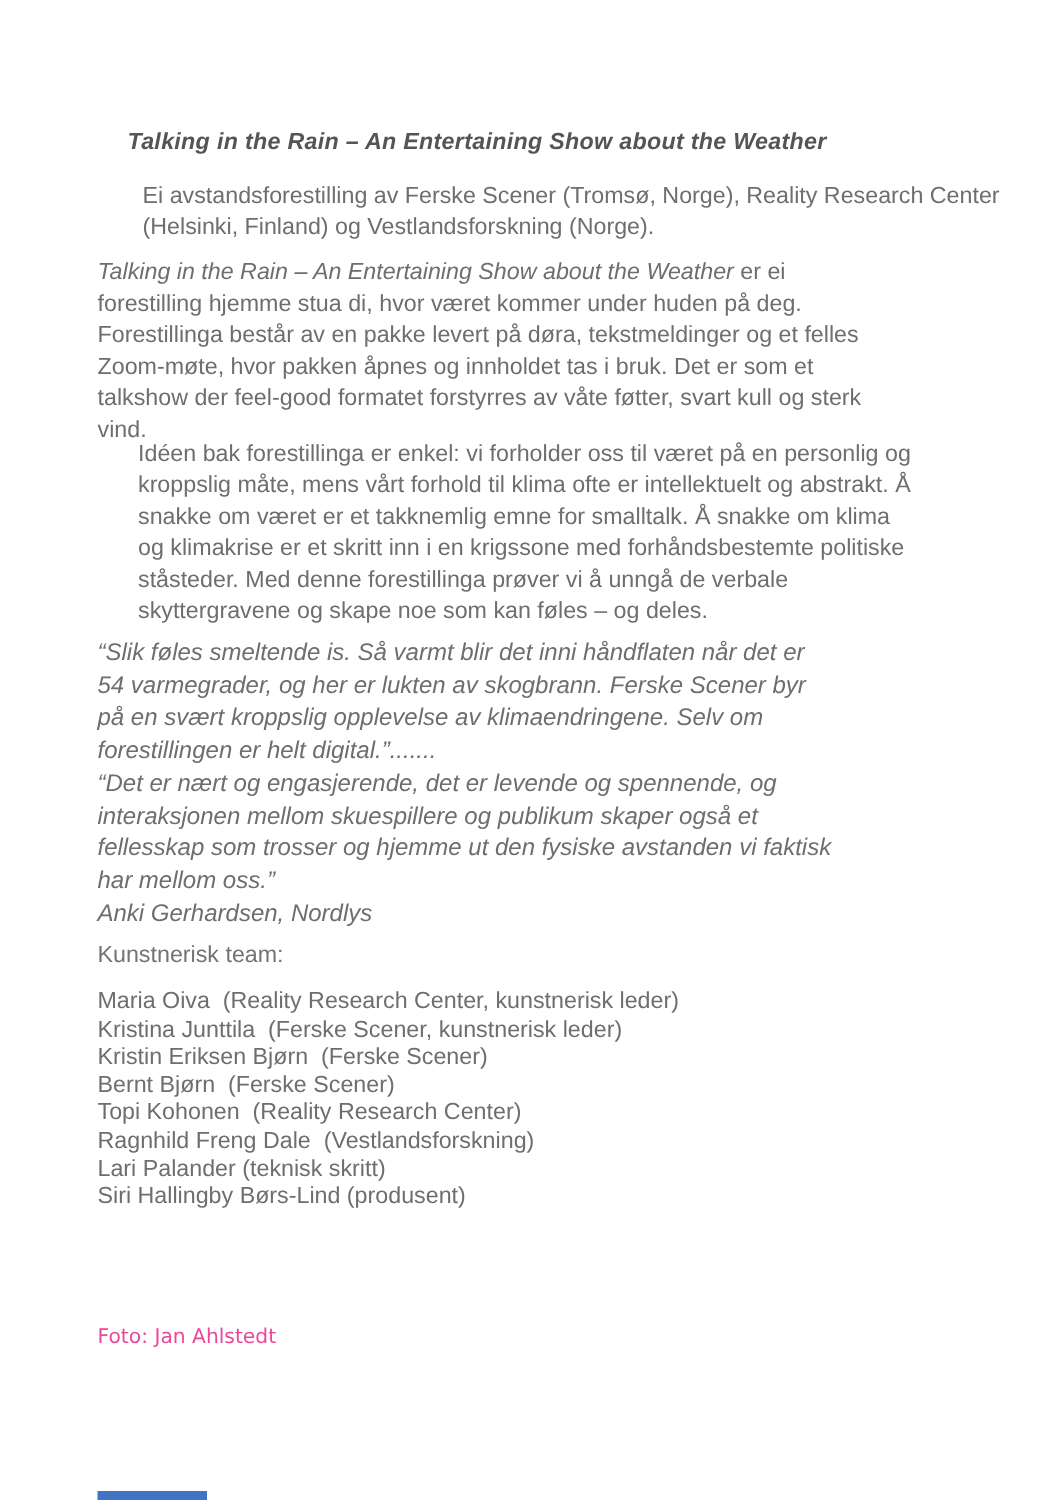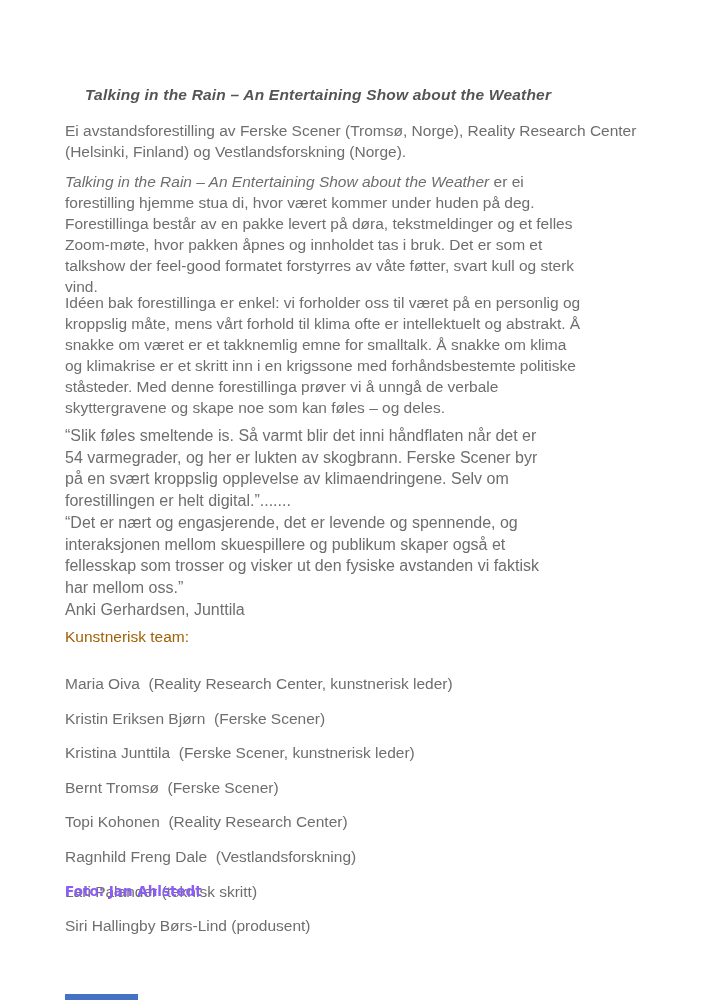--- a/index.html
+++ b/index.html
@@ -26,47 +26,48 @@
     letter-spacing: 0.2px;
     white-space: pre;
   }
   .body-text {
     width: 605px;
     font-size: 15.5px;
     line-height: 21px;
     color: #6e6e6e;
     white-space: pre-wrap;
   }
-  .p-intro   { top: 120px; }
+  .p-intro   { top: 120px; margin-left: 30px; }
   .p-about   { top: 171px; }
   .p-idea    { top: 292px; }
   .lead-italic { font-style: italic; }
   .quote-block {
     top: 425px;
     width: 615px;
     font-size: 16px;
     line-height: 21.7px;
+    font-style: italic;
     color: #6e6e6e;
     white-space: pre-wrap;
   }
   .team-heading {
     top: 626px;
     font-size: 15.5px;
     line-height: 21px;
     color: #6e6e6e;
     white-space: pre;
   }
   .team-list {
     top: 659px;
     width: 605px;
     font-size: 15.5px;
     line-height: 18.6px;
     color: #6e6e6e;
   }
-  .team-row { white-space: pre; margin-top: 16px; }
+  .team-row { white-space: pre; }
   .photo-credit {
     top: 882px;
     font-family: "DejaVu Sans", sans-serif;
     font-size: 13.5px;
     line-height: 18px;
     color: #4a4a4a;
     white-space: pre;
   }
   .photo-edge {
     position: absolute;
@@ -86,47 +87,47 @@
   <div class="abs body-text p-intro" style="color: rgb(110, 110, 110);">Ei avstandsforestilling av Ferske Scener (Tromsø, Norge), Reality Research Center
 (Helsinki, Finland) og Vestlandsforskning (Norge).</div>
 
   <div class="abs body-text p-about" style="color: rgb(110, 110, 110);"><span class="lead-italic">Talking in the Rain – An Entertaining Show about the Weather</span><span> er ei
 forestilling hjemme stua di, hvor været kommer under huden på deg.
 Forestillinga består av en pakke levert på døra, tekstmeldinger og et felles
 Zoom-møte, hvor pakken åpnes og innholdet tas i bruk. Det er som et
 talkshow der feel-good formatet forstyrres av våte føtter, svart kull og sterk
 vind.</span></div>
 
-  <div class="abs body-text p-idea" style="color: rgb(110, 110, 110);">Idéen bak forestillinga er enkel: vi forholder oss til været på en personlig og
+  <div class="abs body-text p-idea" style="color: rgb(110, 110, 110); margin-left: 27px;">Idéen bak forestillinga er enkel: vi forholder oss til været på en personlig og
 kroppslig måte, mens vårt forhold til klima ofte er intellektuelt og abstrakt. Å
 snakke om været er et takknemlig emne for smalltalk. Å snakke om klima
 og klimakrise er et skritt inn i en krigssone med forhåndsbestemte politiske
 ståsteder. Med denne forestillinga prøver vi å unngå de verbale
 skyttergravene og skape noe som kan føles – og deles.</div>
 
   <div class="abs quote-block" style="color: rgb(110, 110, 110);"><span>“Slik føles smeltende is. Så varmt blir det inni håndflaten når det er
 54 varmegrader, og her er lukten av skogbrann. Ferske Scener byr
 på en svært kroppslig opplevelse av klimaendringene. Selv om
 forestillingen er helt digital.”.......</span><span>
 </span><span>“Det er nært og engasjerende, det er levende og spennende, og
 interaksjonen mellom skuespillere og publikum skaper også et
-fellesskap som trosser og visker ut den fysiske avstanden vi faktisk
+fellesskap som trosser og hjemme ut den fysiske avstanden vi faktisk
 har mellom oss.”</span><span>
-</span><span>Anki Gerhardsen, Junttila</span></div>
+</span><span>Anki Gerhardsen, Nordlys</span></div>
 
-  <div class="abs team-heading" style="color: #a16207;">Kunstnerisk team:</div>
+  <div class="abs team-heading" style="color: #737373;">Kunstnerisk team:</div>
 
   <div class="abs team-list" style="color: rgb(110, 110, 110);">
     <div class="team-row">Maria Oiva  (Reality Research Center, kunstnerisk leder)</div>
+    <div class="team-row">Kristina Junttila  (Ferske Scener, kunstnerisk leder)</div>
     <div class="team-row">Kristin Eriksen Bjørn  (Ferske Scener)</div>
-    <div class="team-row">Kristina Junttila  (Ferske Scener, kunstnerisk leder)</div>
-    <div class="team-row">Bernt Tromsø  (Ferske Scener)</div>
+    <div class="team-row">Bernt Bjørn  (Ferske Scener)</div>
     <div class="team-row">Topi Kohonen  (Reality Research Center)</div>
     <div class="team-row">Ragnhild Freng Dale  (Vestlandsforskning)</div>
     <div class="team-row">Lari Palander (teknisk skritt)</div>
     <div class="team-row">Siri Hallingby Børs-Lind (produsent)</div>
   </div>
 
-  <div class="abs photo-credit" style="color: #8b5cf6; font-weight: bold;">Foto: Jan Ahlstedt</div>
+  <div class="abs photo-credit" style="color: #ec4899;">Foto: Jan Ahlstedt</div>
 
   <div class="photo-edge" style="background: rgb(68, 114, 196);"></div>
 
 </div>
 
 </body></html>

